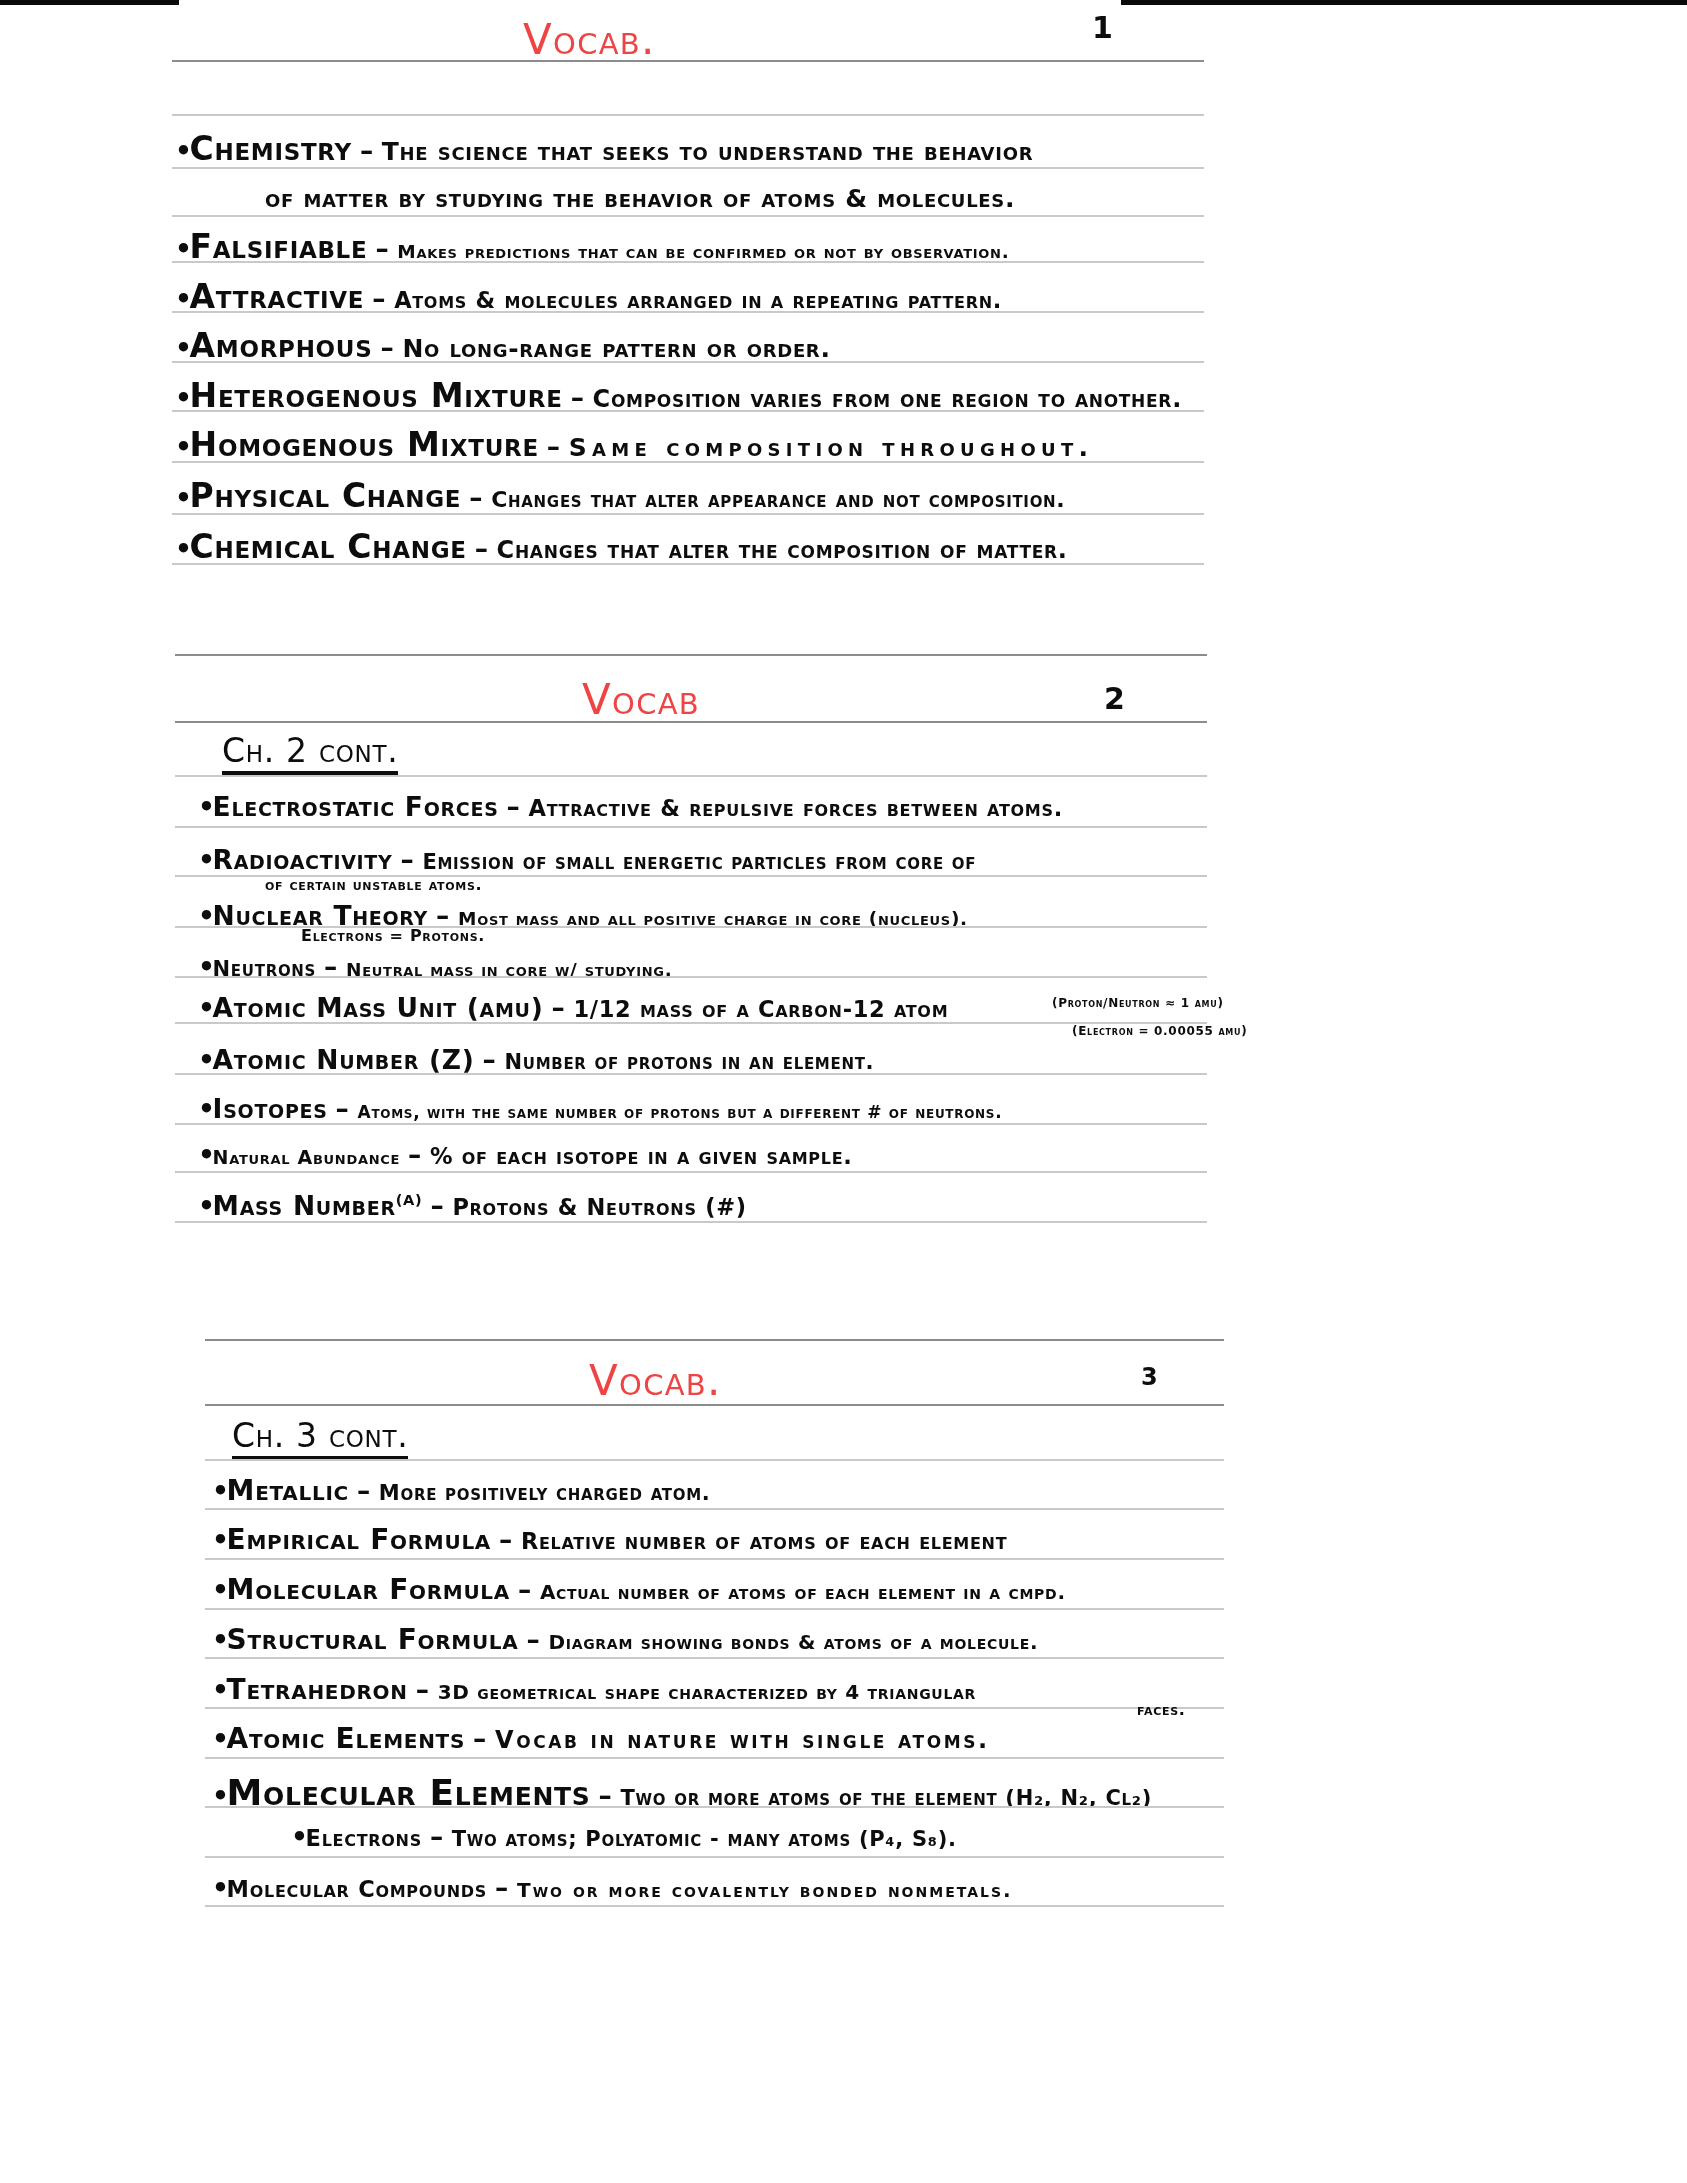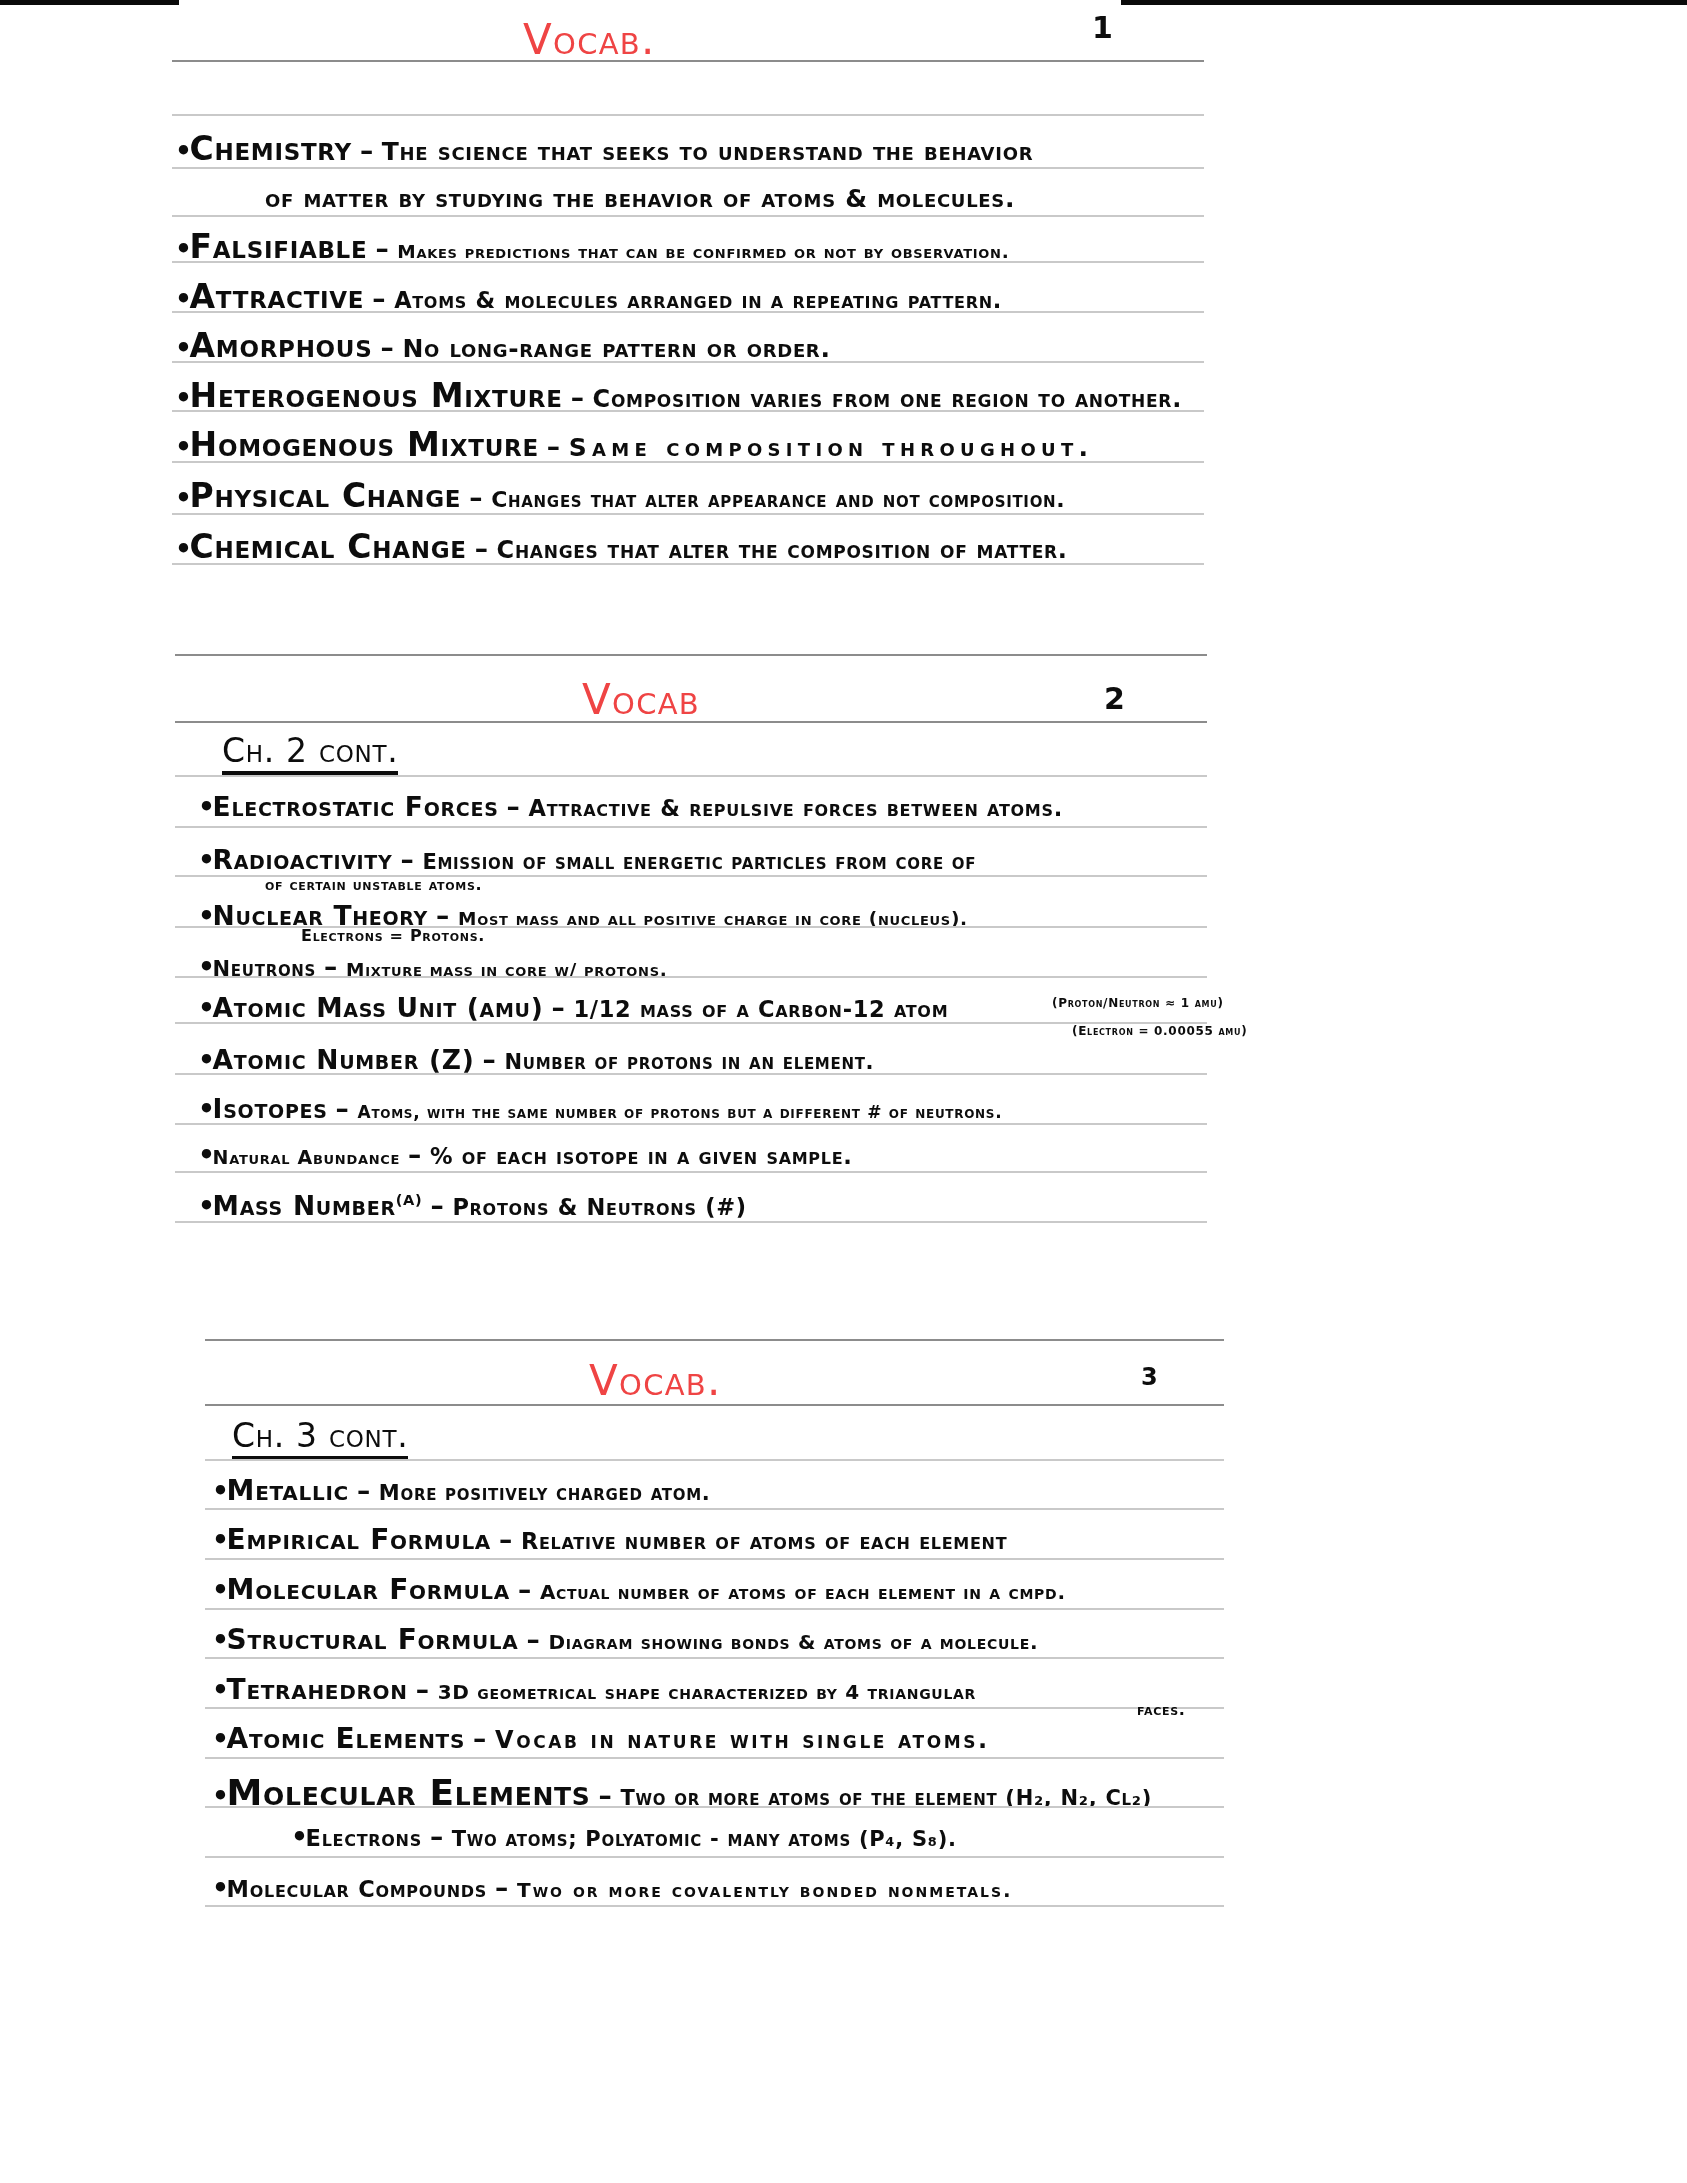--- a/index.html
+++ b/index.html
@@ -100,21 +100,21 @@
   <div class="note" style="left:265px;top:875px;">of certain unstable atoms.</div>
   <div class="rule" style="left:175px;top:875px;width:1032px;"></div>
 
   <div class="entry" style="left:198px;top:900px;">
     <span class="bullet">•</span><span class="term" style="font-size:26.5px;">Nuclear Theory</span><span class="dash">–</span><span class="def" style="font-size:18.5px;">Most mass and all positive charge in core (nucleus).</span>
   </div>
   <div class="note" style="left:301px;top:926px;">Electrons = Protons.</div>
   <div class="rule" style="left:175px;top:926px;width:1032px;"></div>
 
   <div class="entry" style="left:198px;top:951px;">
-    <span class="bullet">•</span><span class="term" style="font-size:21px;">Neutrons</span><span class="dash">–</span><span class="def" style="font-size:18.5px;">Mixture mass in core w/ protons.</span>
+    <span class="bullet">•</span><span class="term" style="font-size:21px;">Neutrons</span><span class="dash">–</span><span class="def" style="font-size:18.5px;">Neutral mass in core w/ studying.</span>
   </div>
   <div class="rule" style="left:175px;top:976px;width:1032px;"></div>
 
   <div class="entry" style="left:198px;top:992px;">
     <span class="bullet">•</span><span class="term" style="font-size:26.5px;">Atomic Mass Unit (amu)</span><span class="dash">–</span><span class="def" style="font-size:22.5px;">1/12 mass of a Carbon-12 atom</span>
   </div>
   <div class="note" style="left:1052px;top:996px;font-size:12px;">(Proton/Neutron ≈ 1 amu)</div>
   <div class="rule" style="left:175px;top:1022px;width:1032px;"></div>
   <div class="note" style="left:1072px;top:1024px;font-size:12px;">(Electron = 0.00055 amu)</div>
 

